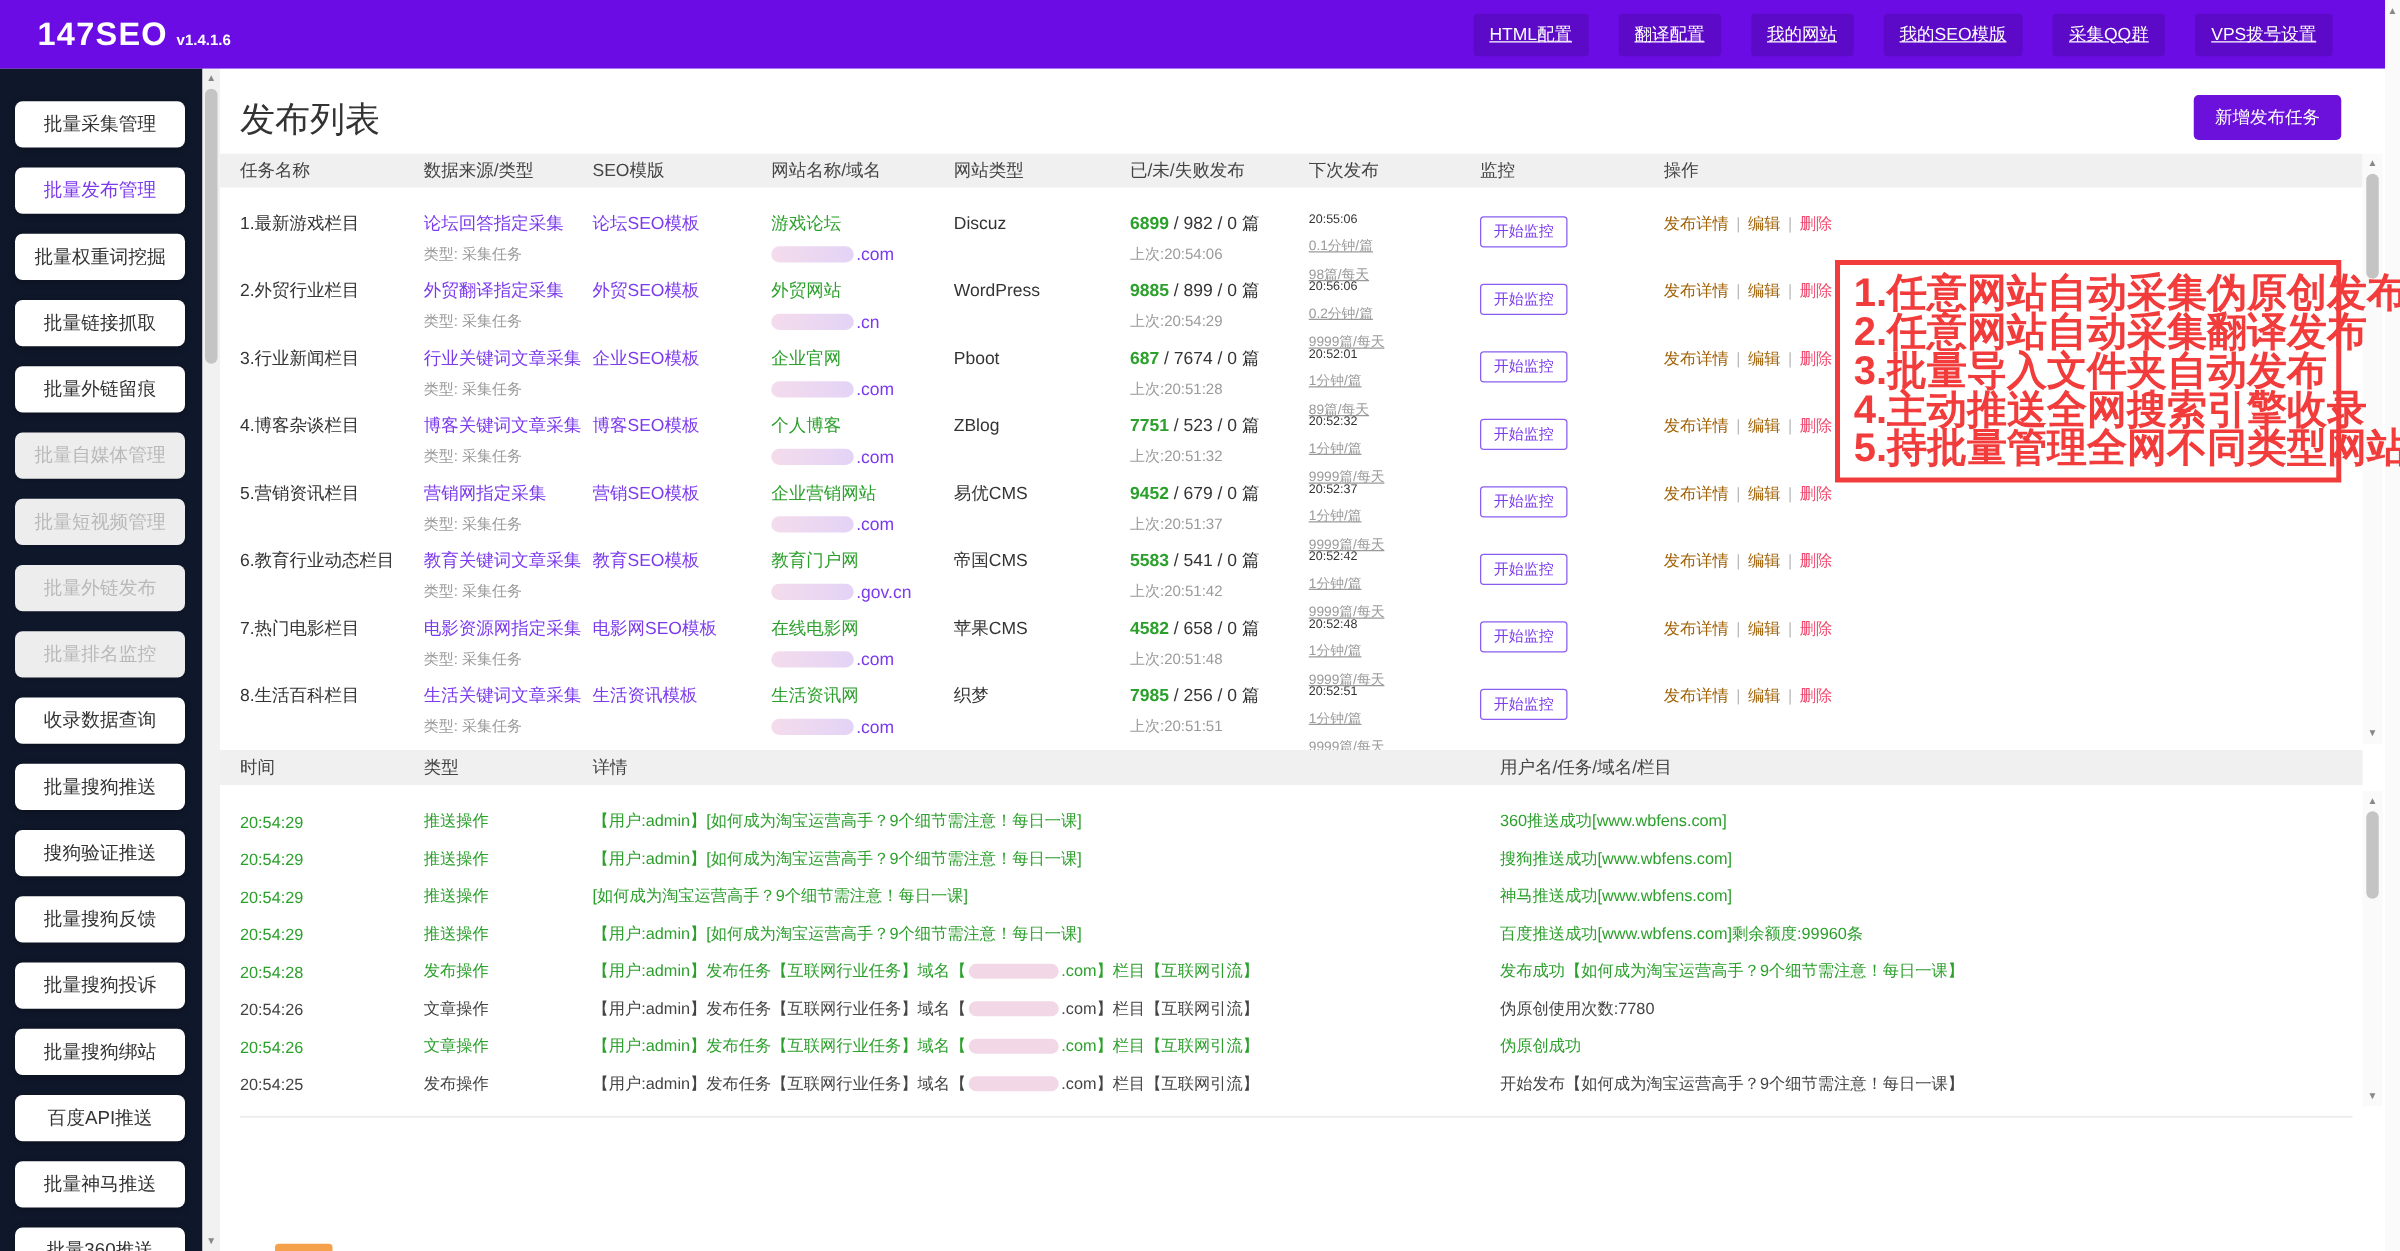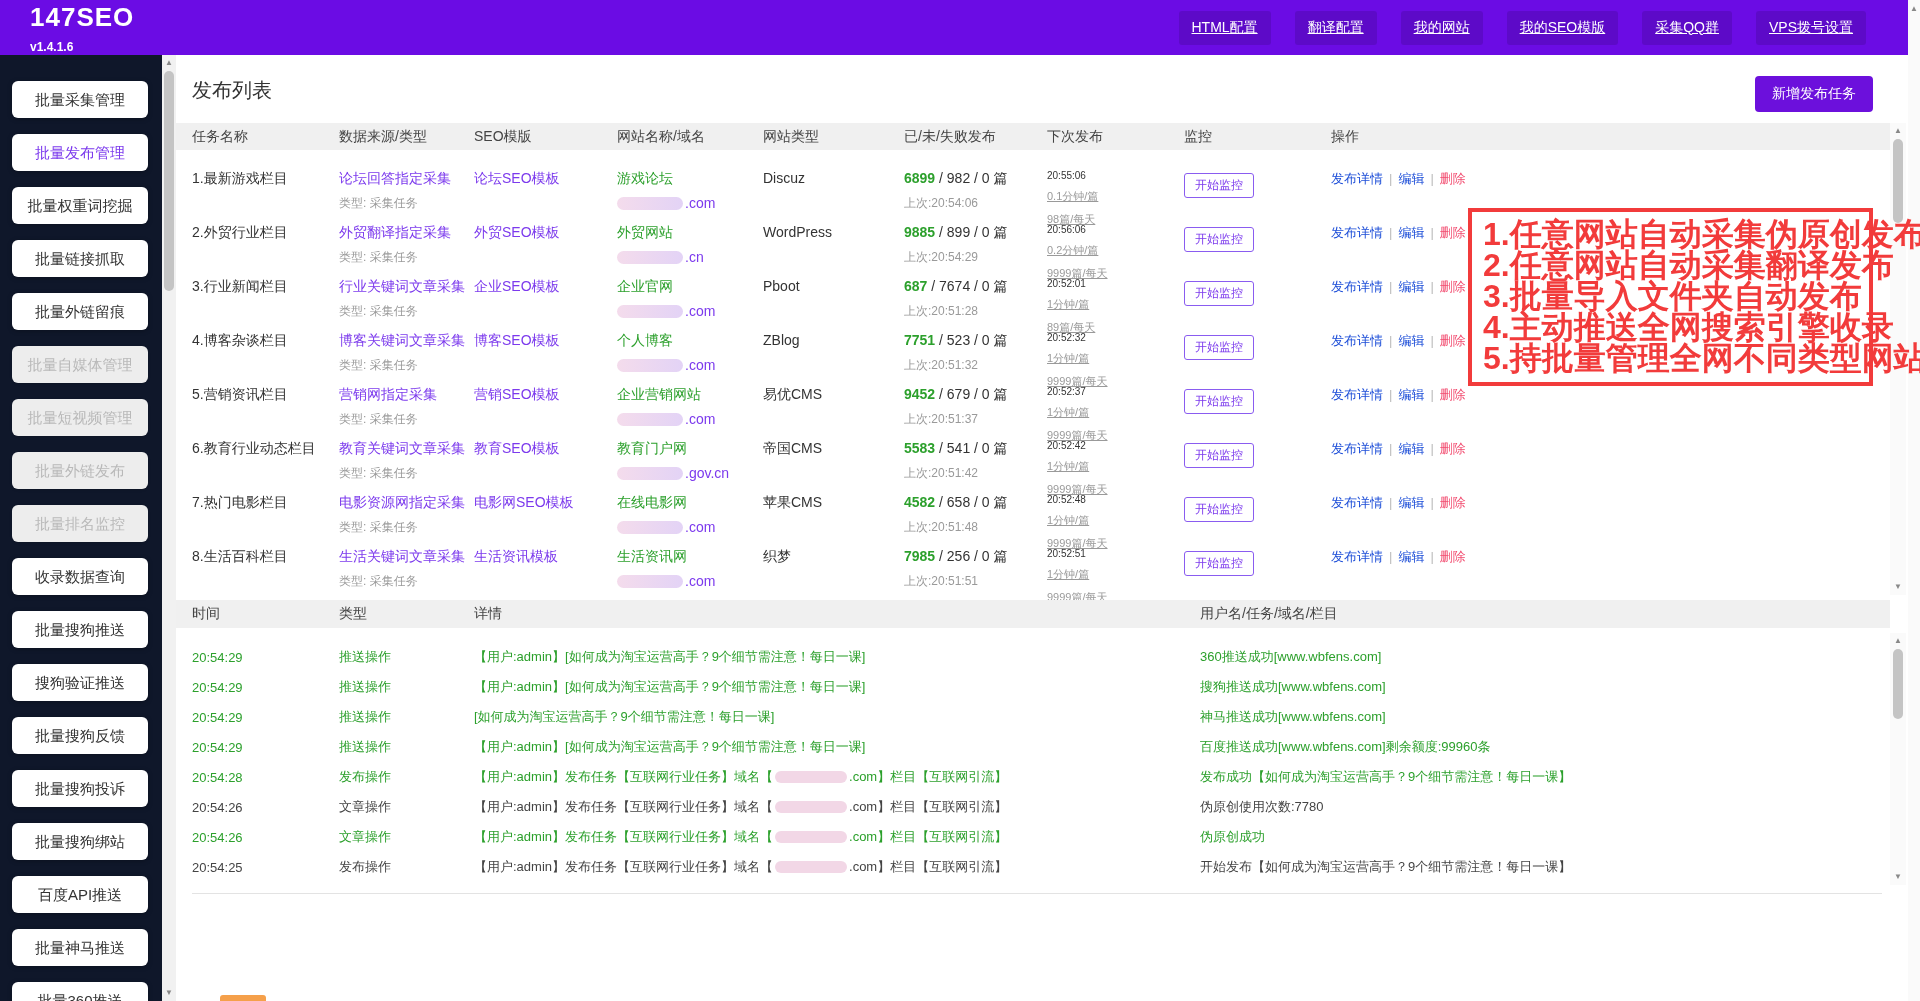--- a/index.html
+++ b/index.html
@@ -3,21 +3,21 @@
 <meta charset="utf-8">
 <style>
   * { margin:0; padding:0; box-sizing:border-box; }
   html,body { width:1920px; height:1001px; overflow:hidden; background:#fff;
     font-family:"Liberation Sans","DejaVu Sans",sans-serif; }
   .stage { position:relative; width:1920px; height:1001px; background:#fff; }
 
   
   .header { position:absolute; left:0; top:0; width:1908px; height:55px; background:#6b0ce4;
     display:flex; align-items:center; }
-  .logo-wrap { margin-left:30px; color:#fff; display:flex; align-items:baseline; gap:7px;flex-direction:column; }
+  .logo-wrap { margin-left:30px; color:#fff; display:flex; align-items:baseline; gap:7px; }
   .logo { font-size:26px; font-weight:bold; letter-spacing:1px; }
   .version { font-size:12px; font-weight:bold; }
   .nav { margin-left:auto; margin-right:42px; display:flex; gap:24px; }
   .nav-item { background:#5d0ac8; color:#fff; font-size:14px; padding:8px 13px; border-radius:3px;
     text-decoration:underline; cursor:pointer; white-space:nowrap; }
 
   
   .sidebar { position:absolute; left:0; top:55px; width:162px; height:946px; background:#0f172a;
     overflow:hidden; padding-top:26px; }
   .sb-item { margin:0 14px 16px 12px; height:37px; line-height:37px; text-align:center;
@@ -34,21 +34,21 @@
   .content-scroll { position:absolute; left:162px; top:55px; width:14px; height:946px; }
   .content-scroll .thumb { width:10px; top:16px; height:220px; }
   .table-scroll { position:absolute; right:2px; top:68px; width:16px; height:472px; background:#fafafa; }
   .table-scroll .thumb { width:10px; left:3px; top:16px; height:84px; }
   .log-scroll { position:absolute; right:2px; top:578px; width:16px; height:252px; background:#fafafa; }
   .log-scroll .thumb { width:10px; left:3px; top:16px; height:70px; }
   .page-scroll { position:absolute; right:0; top:0; width:12px; height:1001px; background:#fafafa; }
 
   
   .main { position:absolute; left:176px; top:55px; width:1732px; height:946px; background:#fff; }
-  .page-title { position:absolute; left:16px; top:22px; font-size:20px; color:#333; }
+  .page-title { position:absolute; left:16px; top:22px; font-size:28px; color:#333; }
   .new-task-btn { position:absolute; right:35px; top:21px; background:#6c10dc; color:#fff;
     font-size:14px; padding:9px 17px; border-radius:4px; cursor:pointer; }
 
   .tgrid { display:grid; grid-template-columns:147px 135px 143px 146px 141px 143px 137px 147px auto;
     padding-left:16px; }
   .t-head { position:absolute; left:0; top:68px; width:1714px; height:27px; background:#f0f0f0;
     align-items:center; font-size:14px; color:#444; }
   .t-rows { position:absolute; left:0; top:106px; width:1714px; }
   .t-row { height:54px; padding-top:9px; }
   .c { font-size:14px; color:#333; }
@@ -56,21 +56,21 @@
   .link { color:#7c3aed; cursor:pointer; }
   .site { color:#2ca02c; }
   .cnt-g { color:#2ca02c; font-weight:bold; }
   .next-t { font-size:10px; color:#333; }
   .tiny { font-size:11px; color:#9a9a9a; margin-top:8px;text-decoration:underline; }
   .blob { display:inline-block; width:66px; height:13px; border-radius:7px;
     background:linear-gradient(90deg,#f4dcec,#e3d3f6); vertical-align:-2px; margin-right:2px; }
   .monitor-btn { display:inline-block; border:1px solid #8a5cf0; color:#7c3aed; font-size:12px;
     padding:3px 10px; border-radius:3px; background:#fff; cursor:pointer; margin-top:3px; }
   .ops { font-size:13px; white-space:nowrap; }
-  .op { color:#1d4ed8; cursor:pointer; }
+  .op { color:#a16207; cursor:pointer; }
   .op-del { color:#f24a6e; cursor:pointer; }
   .op-sep { color:#bbb; margin:0 6px; }
 
   
   .promo { position:absolute; left:1292px; top:153px; width:405px; height:178px; background:#fff;
     border:4px solid #f23b3b; z-index:5; padding:7px 11px; }
   .promo-line { font-size:32px; font-weight:bold; color:#f23b3b; line-height:31px; white-space:nowrap; }
 
   
   .lgrid { display:grid; grid-template-columns:147px 135px 726px auto; padding-left:16px; }

